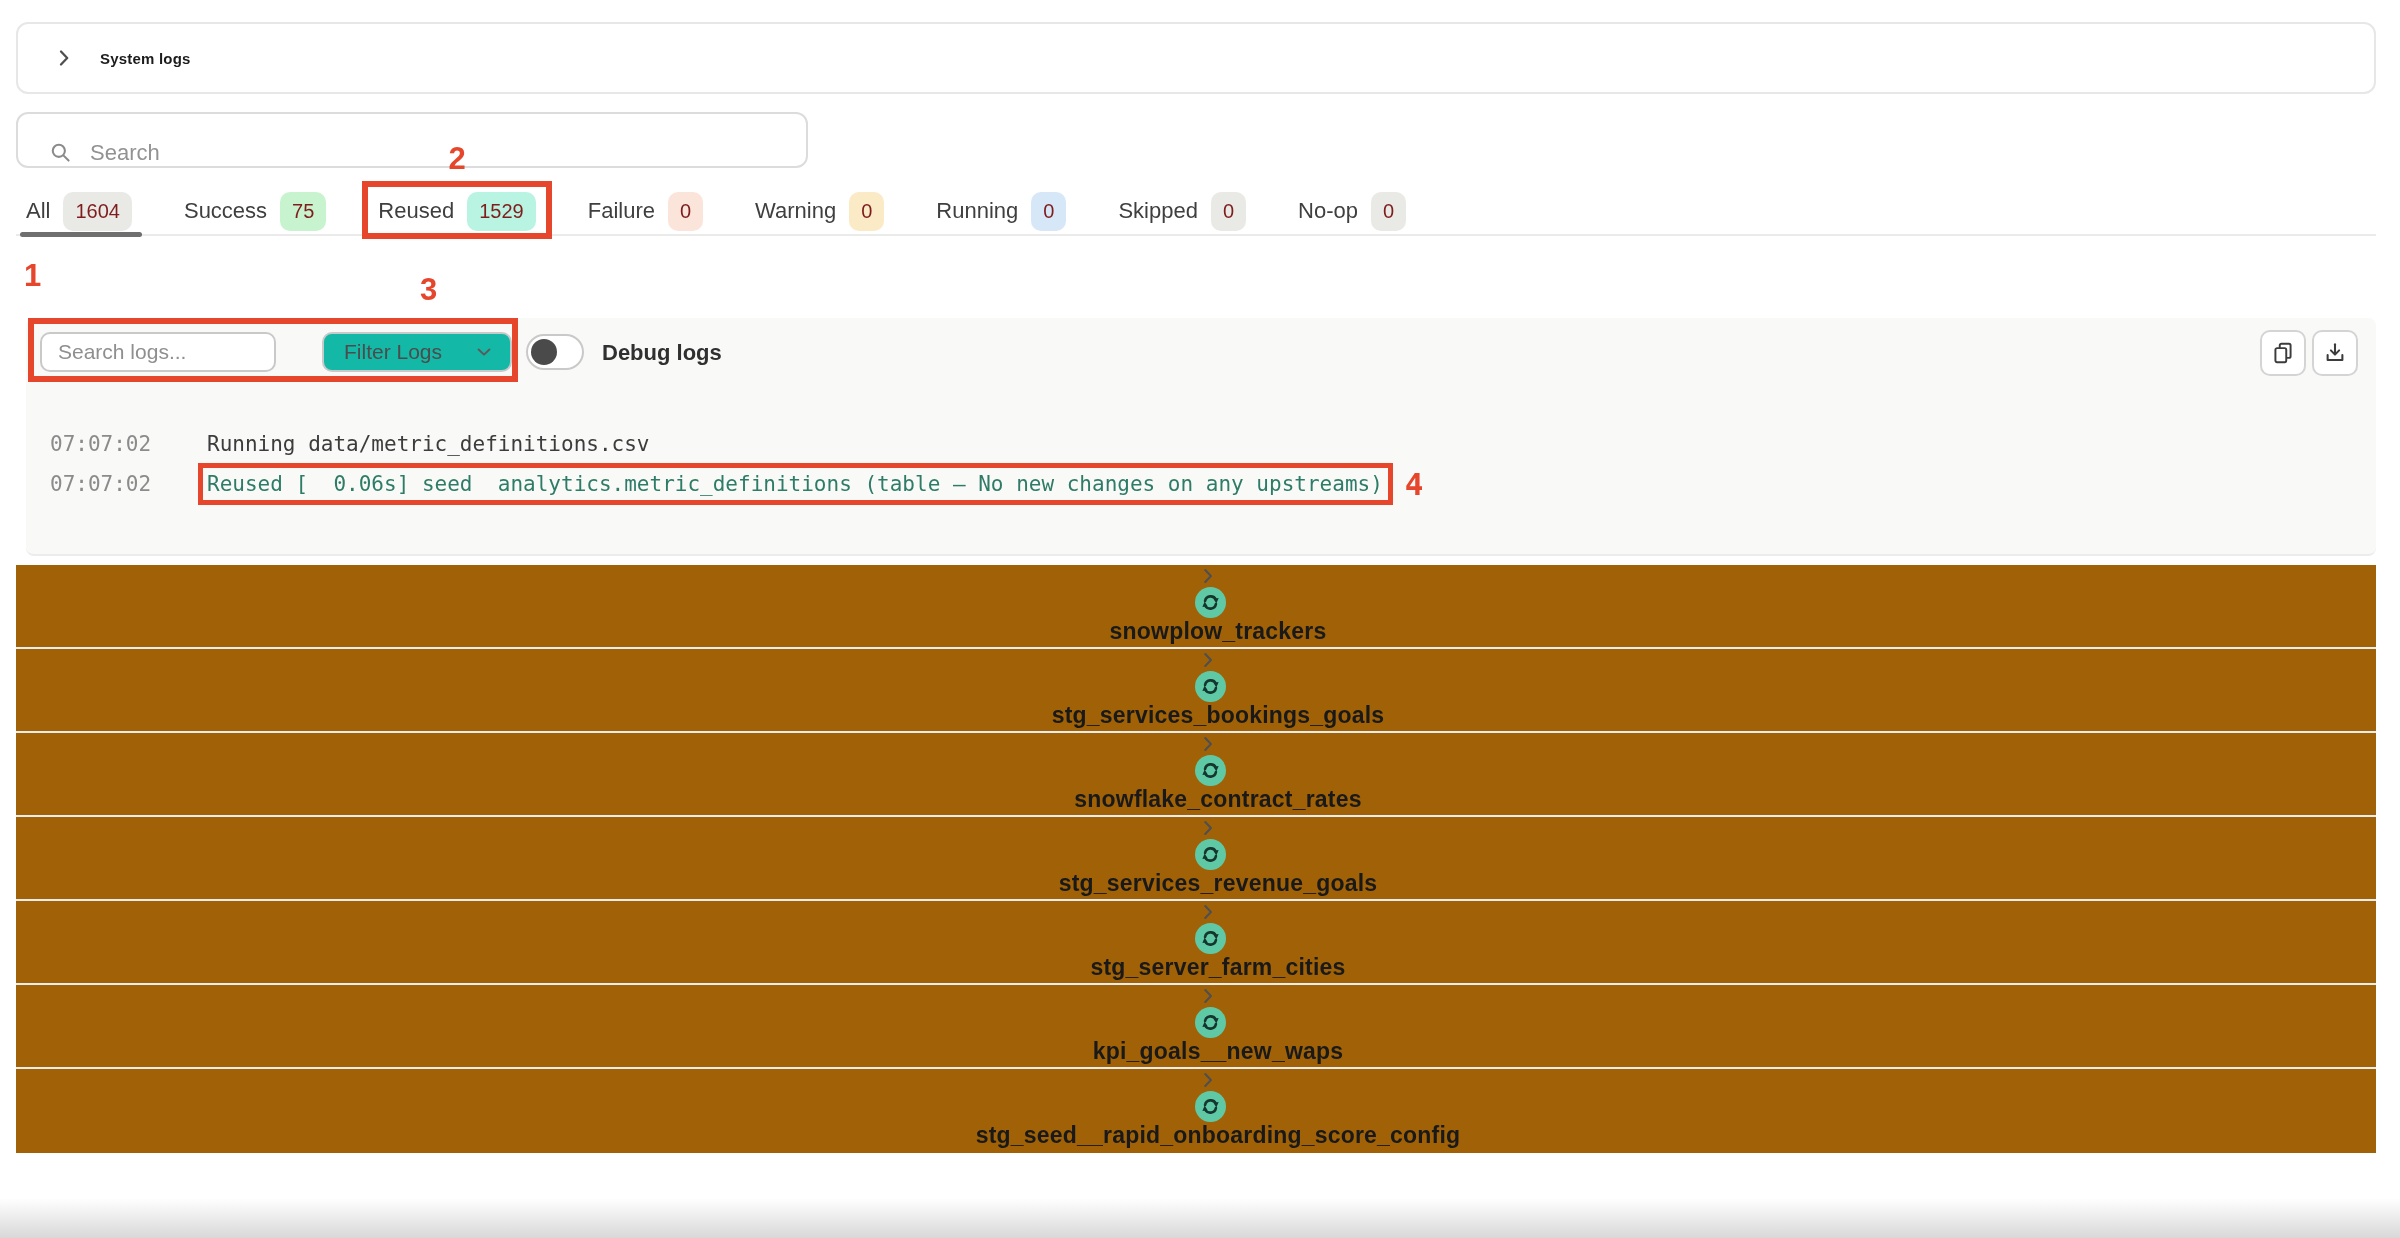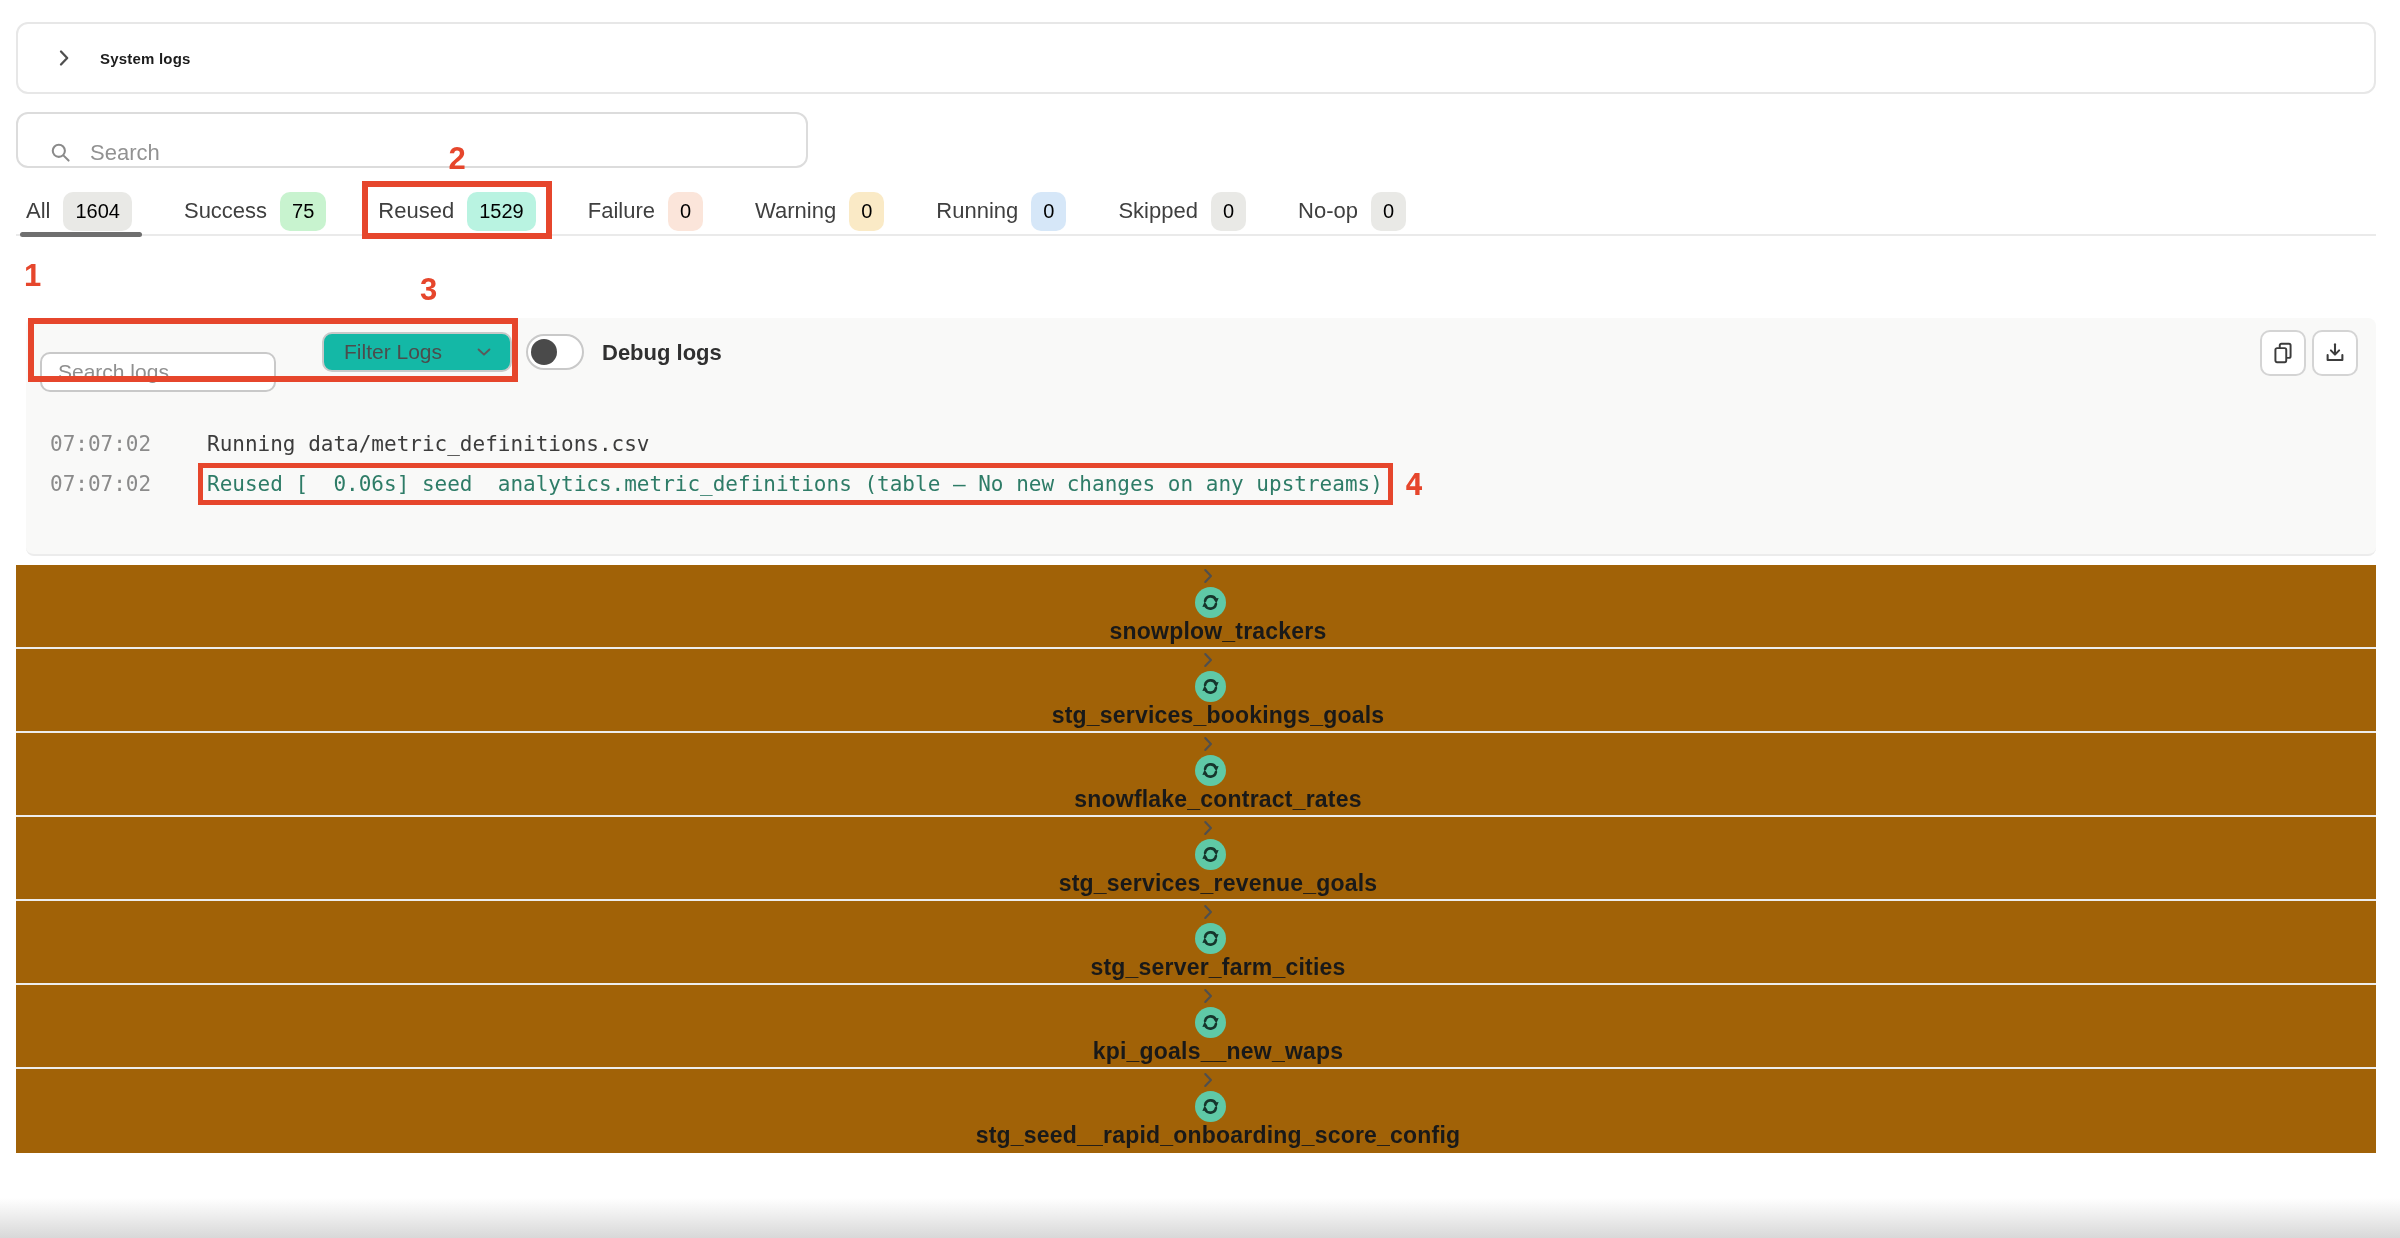--- a/index.html
+++ b/index.html
@@ -18,21 +18,21 @@
   .search-box svg { margin-left:22px; }
   .search-box input { border:none; outline:none; background:transparent; margin-left:16px;
     font-size:22px; color:#333; width:700px; font-family:"Liberation Sans",sans-serif; }
   .search-box input::placeholder { color:#929292; }
 
   
   .tabs { position:absolute; left:16px; top:188px; width:2360px; height:48px;
     display:flex; align-items:center; gap:52px; padding-left:10px; border-bottom:2px solid #eaeaea; }
   .tab { position:relative; display:flex; align-items:center; gap:13px; height:48px; cursor:pointer; }
   .tab-label { font-size:22px; font-weight:500; color:#3f3f3f; }
-  .tab-badge { font-size:20px; font-weight:500; color:#000000; padding:8px 12px; border-radius:10px; }
+  .tab-badge { font-size:20px; font-weight:500; color:#7f1d1d; padding:8px 12px; border-radius:10px; }
   .tab.active::after { content:""; position:absolute; left:-6px; right:-10px; bottom:-2px;
     height:5px; background:#6f6f6f; border-radius:3px; }
 
   
   .ann-box { position:absolute; border:6px solid #e6462c; pointer-events:none; z-index:9; }
   .ann-num { position:absolute; color:#e6462c; font-size:31px; font-weight:700; z-index:9; pointer-events:none; }
   .tab-ann { left:-16px; right:-16px; top:-6px; bottom:-4px; }
   .tab-ann-num { position:absolute; bottom:58px; left:50%; transform:translateX(-50%);
     color:#e6462c; font-size:31px; font-weight:700; z-index:9; }
 
@@ -48,21 +48,21 @@
   .status-circle { width:31px; height:31px; border-radius:50%; background:#5fc9a6;
     display:flex; align-items:center; justify-content:center; flex:none; }
   .group-label { font-size:23px; font-weight:700; color:#191919; letter-spacing:.2px; }
 
   
   .log-panel { position:absolute; left:26px; top:318px; width:2350px; height:238px;
     background:#f9f9f8; border-radius:8px; border-bottom:2px solid #ececec; }
   .box3 { left:2px; top:0; width:490px; height:64px; }
   .logsearch { position:absolute; left:14px; top:14px; width:236px; height:40px;
     border:2px solid #c9c9c9; border-radius:10px; background:#fff; padding:0 16px;
-    font-size:21px; color:#444; outline:none; font-family:"Liberation Sans",sans-serif;margin-top:20px; }
+    font-size:21px; color:#444; outline:none; font-family:"Liberation Sans",sans-serif; }
   .logsearch::placeholder { color:#8f8f8f; }
   .filter-btn { position:absolute; left:296px; top:14px; width:190px; height:40px;
     border:2px solid #c9c9c9; border-radius:10px; background:#14b8a6; display:flex;
     align-items:center; justify-content:space-between; padding:0 16px 0 20px; cursor:pointer; }
   .filter-label { font-size:21px; color:#4c4c4c; }
   .toggle { position:absolute; left:500px; top:16px; width:58px; height:36px;
     border:2px solid #c9c9c9; border-radius:20px; background:#fff; cursor:pointer; }
   .toggle .knob { position:absolute; left:3px; top:3px; width:26px; height:26px;
     border-radius:50%; background:#4a4a4a; }
   .debug-label { position:absolute; left:576px; top:22px; font-size:22px; font-weight:700; color:#303030; }

